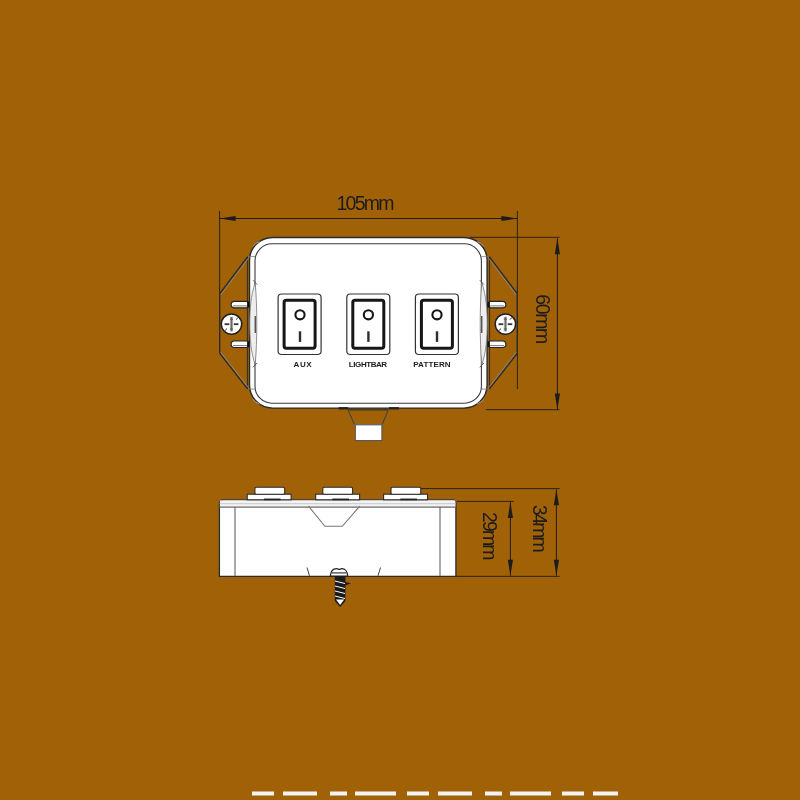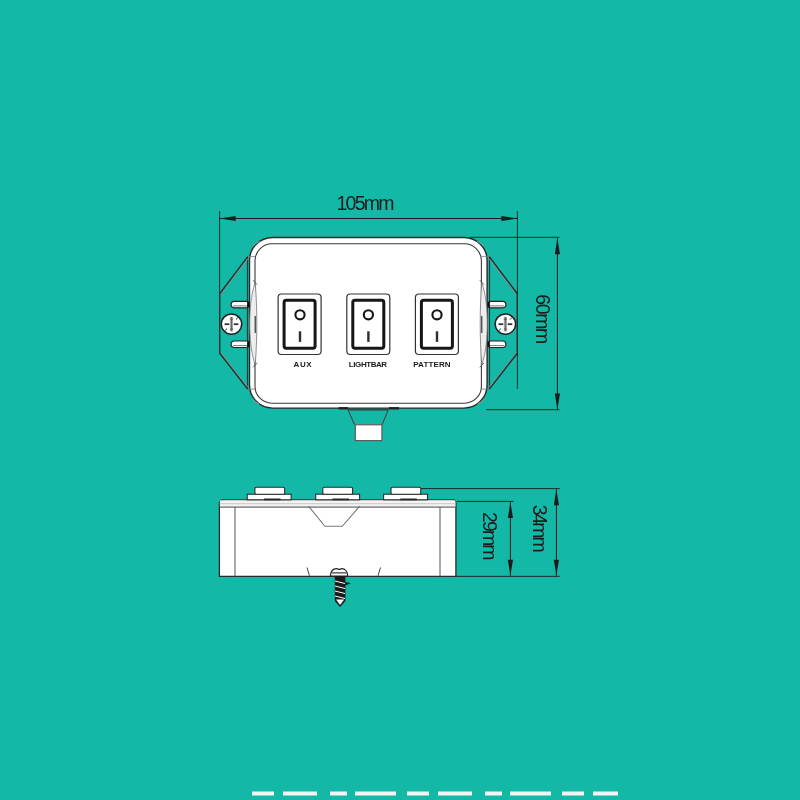--- a/index.html
+++ b/index.html
@@ -1,16 +1,16 @@
 <!DOCTYPE html>
 <html><head>
 <meta charset="utf-8">
 <style>
   html,body{margin:0;padding:0;background:#ffffff;}
-  #page{width:800px;height:800px;position:relative;background:#14b8a6;overflow:hidden;}
+  #page{width:800px;height:800px;position:relative;background:#a16207;overflow:hidden;}
   svg{display:block;filter:grayscale(1);}
   text{font-family:"Liberation Sans", sans-serif;fill:#1c1c1c;}
 </style>
 </head>
 <body>
 <div id="page">
 <svg width="800" height="800" viewBox="0 0 800 800">
 
 <g>
   <text x="365.5" y="209.5" font-size="19.5" text-anchor="middle" textLength="58">105mm</text>

